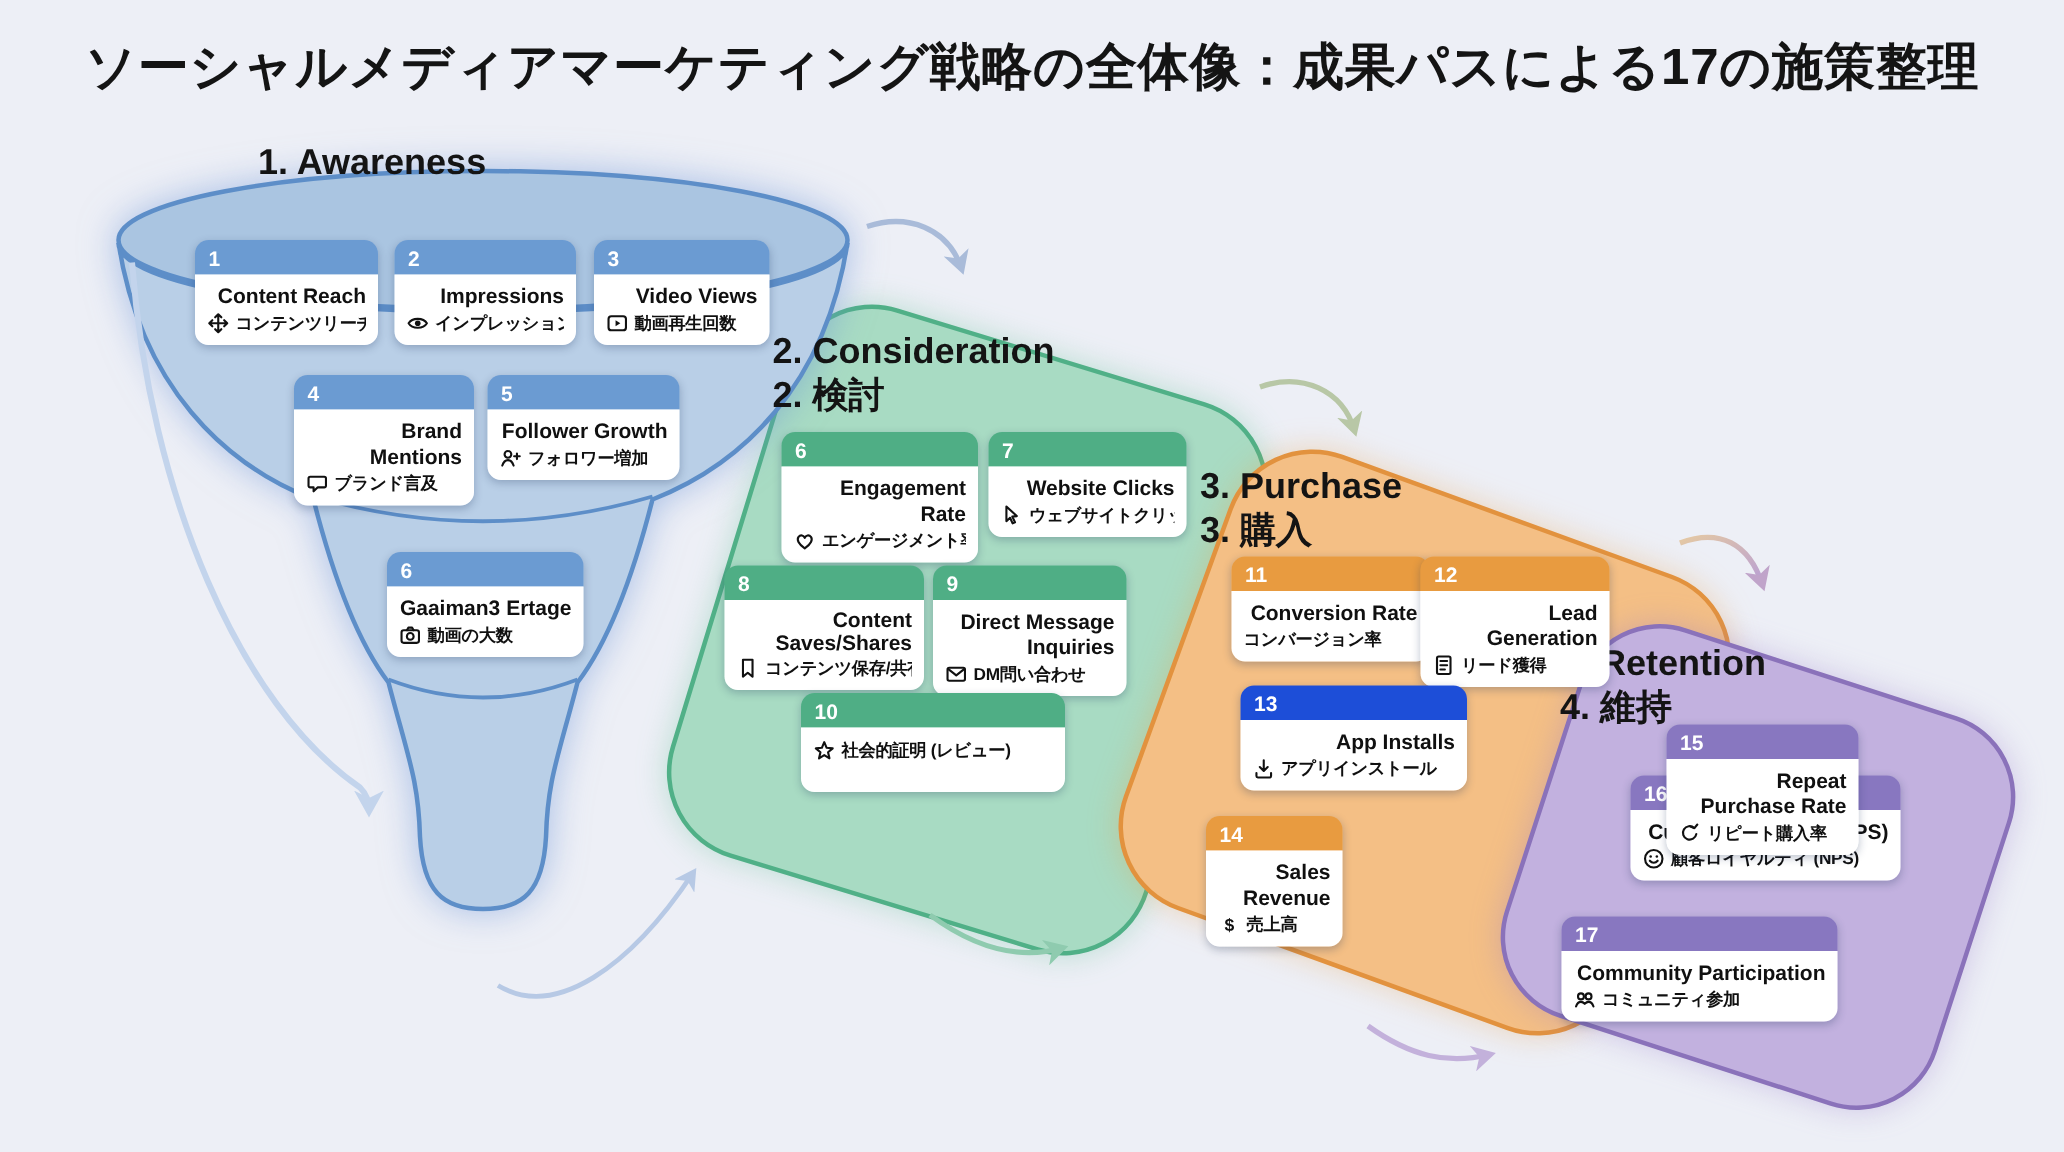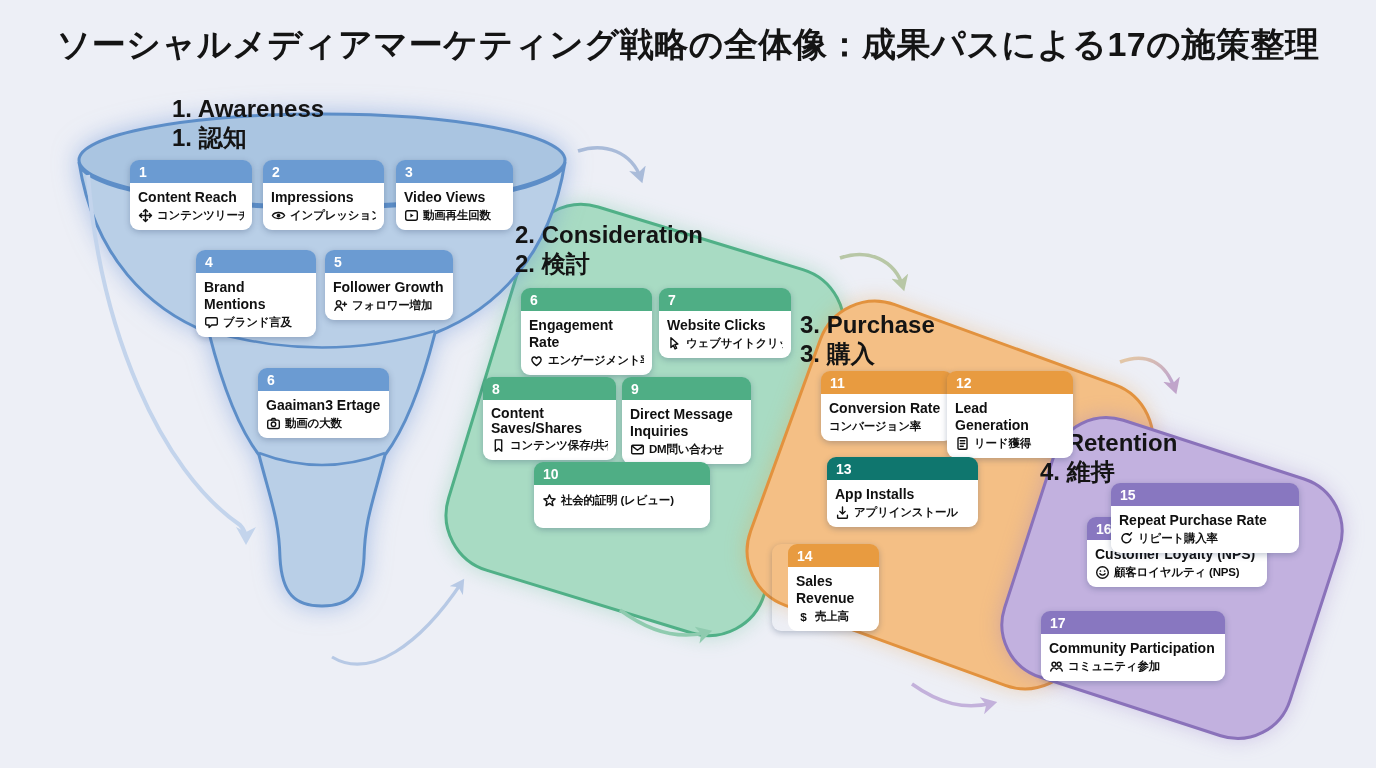--- a/index.html
+++ b/index.html
@@ -38,21 +38,21 @@
   }
   .card-head{
     height:23px;border-radius:9px 9px 0 0;
     display:flex;align-items:center;padding:0 0 0 9px;
   }
   .card-num{color:#fff;font-size:14px;font-weight:700;line-height:1;}
   .card-body{
     background:#fff;border-radius:0 0 9px 9px;
     padding:6px 8px 7px 8px;min-height:30px;
   }
-  .card-title{font-size:14px;font-weight:600;line-height:17px;color:#101010;}
+  .card-title{font-size:14px;font-weight:600;line-height:17px;color:#101010;text-align:right;}
   .card-title.small{font-size:14px;line-height:15px;}
   .card-sub{
     display:flex;align-items:flex-start;gap:4px;margin-top:2px;
     font-size:11.5px;font-weight:700;white-space:nowrap;overflow:hidden;
     letter-spacing:-.2px;color:#101010;
   }
   .card-icon{display:inline-flex;flex:0 0 auto;}
   .card-icon svg{
     width:15px;height:15px;stroke:#111;stroke-width:1.5;fill:none;
     stroke-linecap:round;stroke-linejoin:round;
@@ -126,21 +126,20 @@
     <path d="M1120 362 C 1146 352, 1166 362, 1175 390" fill="none" stroke="url(#gradOP)" stroke-width="3.5" marker-end="url(#mT3)"></path>
     <path d="M332 657 C 370 680, 420 645, 462 582" fill="none" stroke="#b7c9e5" stroke-width="3.2" marker-end="url(#mB1)"></path>
     <path d="M620 610 C 650 632, 680 640, 708 632" fill="none" stroke="#8fcbaf" stroke-width="3.5" marker-end="url(#mB2)"></path>
     <path d="M912 684 C 940 704, 965 710, 993 703" fill="none" stroke="#c3b1db" stroke-width="3.5" marker-end="url(#mB3)"></path>
   </svg>
 
   <h1 class="title">ソーシャルメディアマーケティング戦略の全体像：成果パスによる17の施策整理</h1>
 
   <div class="stage-label s1">
     <span>1. Awareness</span>
-    <span>1. 認知</span>
   </div>
   <div class="stage-label s2">
     <span>2. Consideration</span>
     <span>2. 検討</span>
   </div>
   <div class="stage-label s3">
     <span>3. Purchase</span>
     <span>3. 購入</span>
   </div>
   <div class="stage-label s4">
@@ -353,52 +352,52 @@
             <svg viewBox="0 0 16 16">
               <rect x="3.2" y="1.8" width="9.6" height="12.4" rx="1.2"></rect>
               <path d="M5.6 5h4.8M5.6 8h4.8M5.6 11h3.2"></path>
             </svg>
           </span>
           <span class="card-sub-text">リード獲得</span>
         </div>
       </div>
     </div>
     <div class="card" style="left: 827px; top: 457px; width: 151px; z-index: 9;">
-      <div class="card-head" style="background: #0f766e; text-align: center;">
+      <div class="card-head" style="background: #1d4ed8; text-align: center;">
         <span class="card-num">13</span>
       </div>
       <div class="card-body">
         <div class="card-title">App Installs</div>
         <div class="card-sub">
           <span class="card-icon">
             <svg viewBox="0 0 16 16">
               <path d="M8 2v7.4M5.2 6.8 8 9.6l2.8-2.8M2.8 11v2.2a1 1 0 0 0 1 1h8.4a1 1 0 0 0 1-1V11"></path>
             </svg>
           </span>
           <span class="card-sub-text">アプリインストール</span>
         </div>
       </div>
     </div>
-    <div class="card" style="left: 772px; top: 544px; width: 91px; z-index: 9; padding-left: 16px;">
+    <div class="card" style="left: 804px; top: 544px; width: 91px; z-index: 9;">
       <div class="card-head" style="background: rgb(232, 155, 64);">
         <span class="card-num">14</span>
       </div>
       <div class="card-body">
         <div class="card-title">Sales Revenue</div>
         <div class="card-sub">
           <span class="card-icon">
             <svg viewBox="0 0 16 16">
               <text x="8" y="12.5" text-anchor="middle" font-size="12.5" font-weight="bold" fill="#111" stroke="none" font-family="Liberation Sans, sans-serif">$</text>
             </svg>
           </span>
           <span class="card-sub-text">売上高</span>
         </div>
       </div>
     </div>
-    <div class="card" style="left: 1111px; top: 483px; width: 188px; z-index: 10;">
+    <div class="card" style="left: 1111px; top: 483px; width: 128px; z-index: 10;">
       <div class="card-head" style="background: rgb(136, 119, 192);">
         <span class="card-num">15</span>
       </div>
       <div class="card-body">
         <div class="card-title">Repeat Purchase Rate</div>
         <div class="card-sub">
           <span class="card-icon">
             <svg viewBox="0 0 16 16">
               <path d="M12.7 8.5A4.8 4.8 0 1 1 11.2 4.2"></path>
               <path d="M13.4 1.8 11.3 4.4 8.6 3.3" fill="none"></path>

